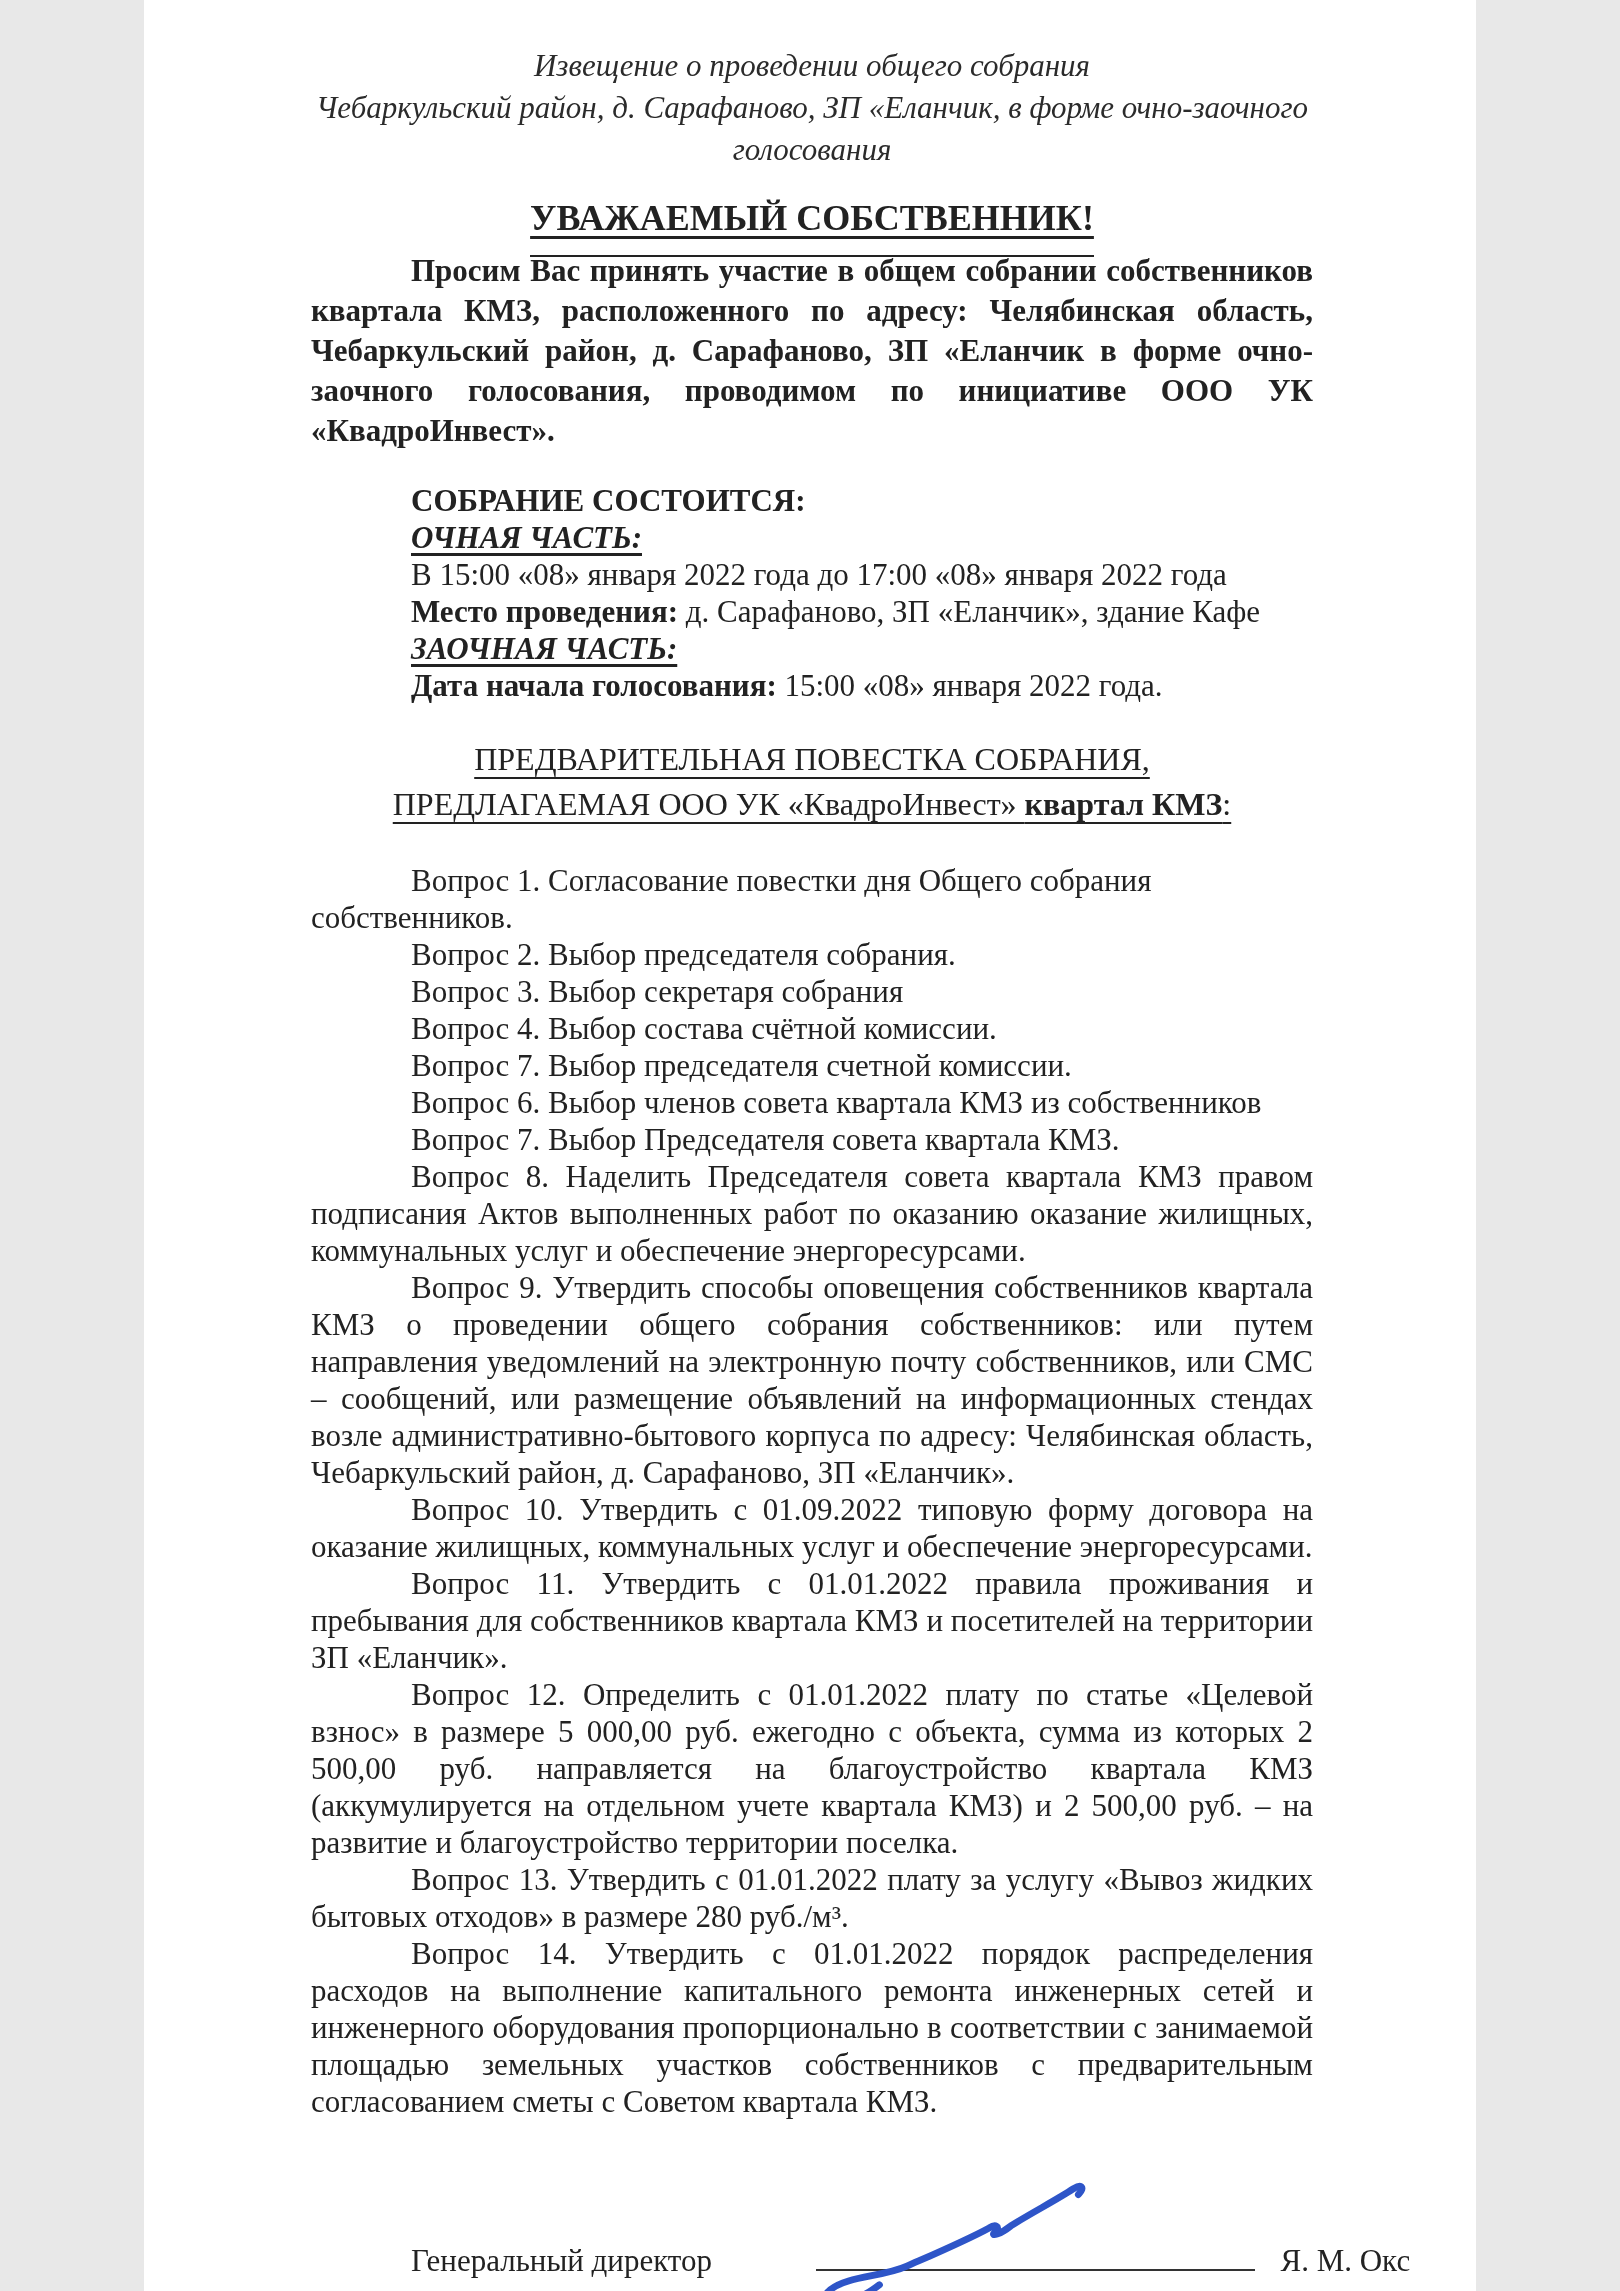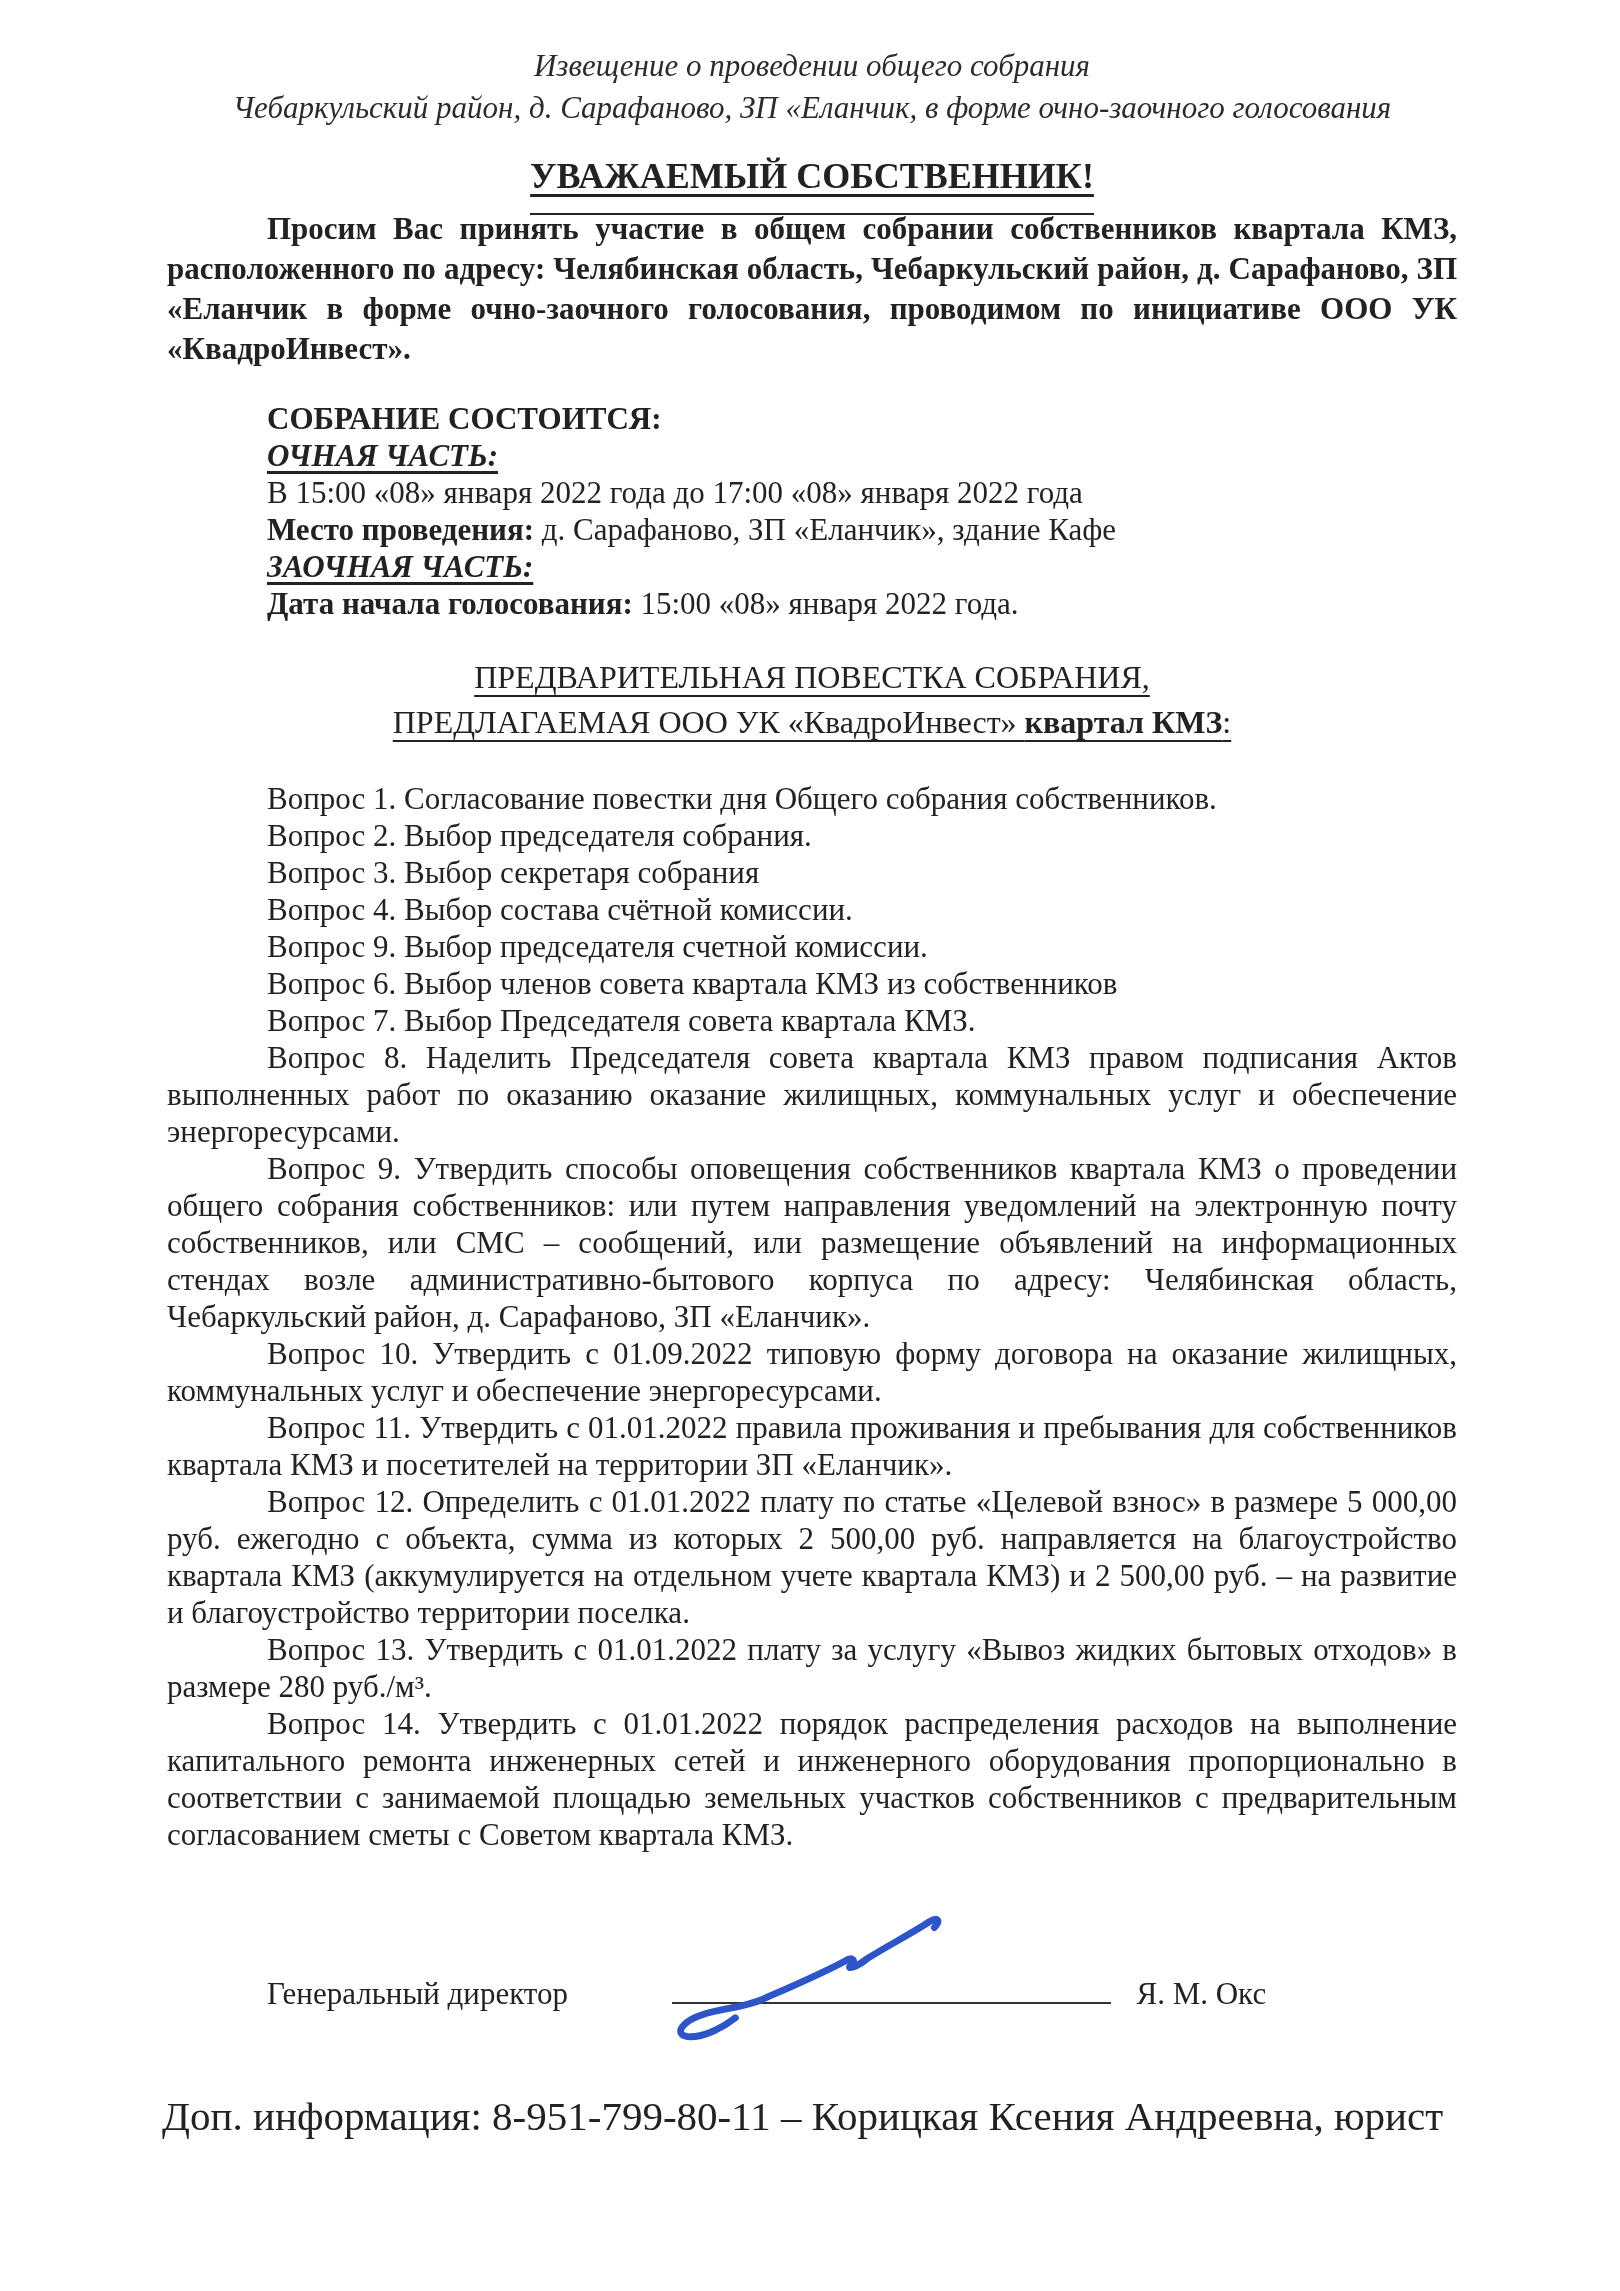--- a/index.html
+++ b/index.html
@@ -2,21 +2,21 @@
 <html><head>
 <meta charset="utf-8">
 <style>
   html, body { margin: 0; padding: 0; }
   body {
     background: #e8e8e8;
     font-family: "Liberation Serif", "DejaVu Serif", serif;
   }
   .page {
     position: relative;
-    width: 1620px;
+    width: 1332px;
     height: 2292px;
     margin: 0 auto;
     background: #ffffff;
     color: #222222;
     overflow: hidden;
     font-size: 31px;
     line-height: 39px;
   }
   .content {
     padding: 45px 163px 0 167px;
@@ -160,21 +160,21 @@
     <div class="agenda">
 
         <p class="agenda-line">Вопрос 1. Согласование повестки дня Общего собрания собственников.</p>
 
         <p class="agenda-line">Вопрос 2. Выбор председателя собрания.</p>
 
         <p class="agenda-line">Вопрос 3. Выбор секретаря собрания</p>
 
         <p class="agenda-line">Вопрос 4. Выбор состава счётной комиссии.</p>
 
-        <p class="agenda-line">Вопрос 9. Выбор председателя счетной комиссии.</p>
+        <p class="agenda-line">Вопрос 7. Выбор председателя счетной комиссии.</p>
 
         <p class="agenda-line">Вопрос 6. Выбор членов совета квартала КМЗ из собственников</p>
 
         <p class="agenda-line">Вопрос 7. Выбор Председателя совета квартала КМЗ.</p>
 
         <p class="agenda-para">Вопрос 8. Наделить Председателя совета квартала КМЗ правом подписания Актов выполненных работ по оказанию оказание жилищных, коммунальных услуг и обеспечение энергоресурсами.</p>
 
         <p class="agenda-para">Вопрос 9. Утвердить способы оповещения собственников квартала КМЗ о проведении общего собрания собственников: или путем направления уведомлений на электронную почту собственников, или СМС – сообщений, или размещение объявлений на информационных стендах возле административно-бытового корпуса по адресу: Челябинская область, Чебаркульский район, д. Сарафаново, ЗП «Еланчик».</p>
 
         <p class="agenda-para">Вопрос 10. Утвердить с 01.09.2022 типовую форму договора на оказание жилищных, коммунальных услуг и обеспечение энергоресурсами.</p>

